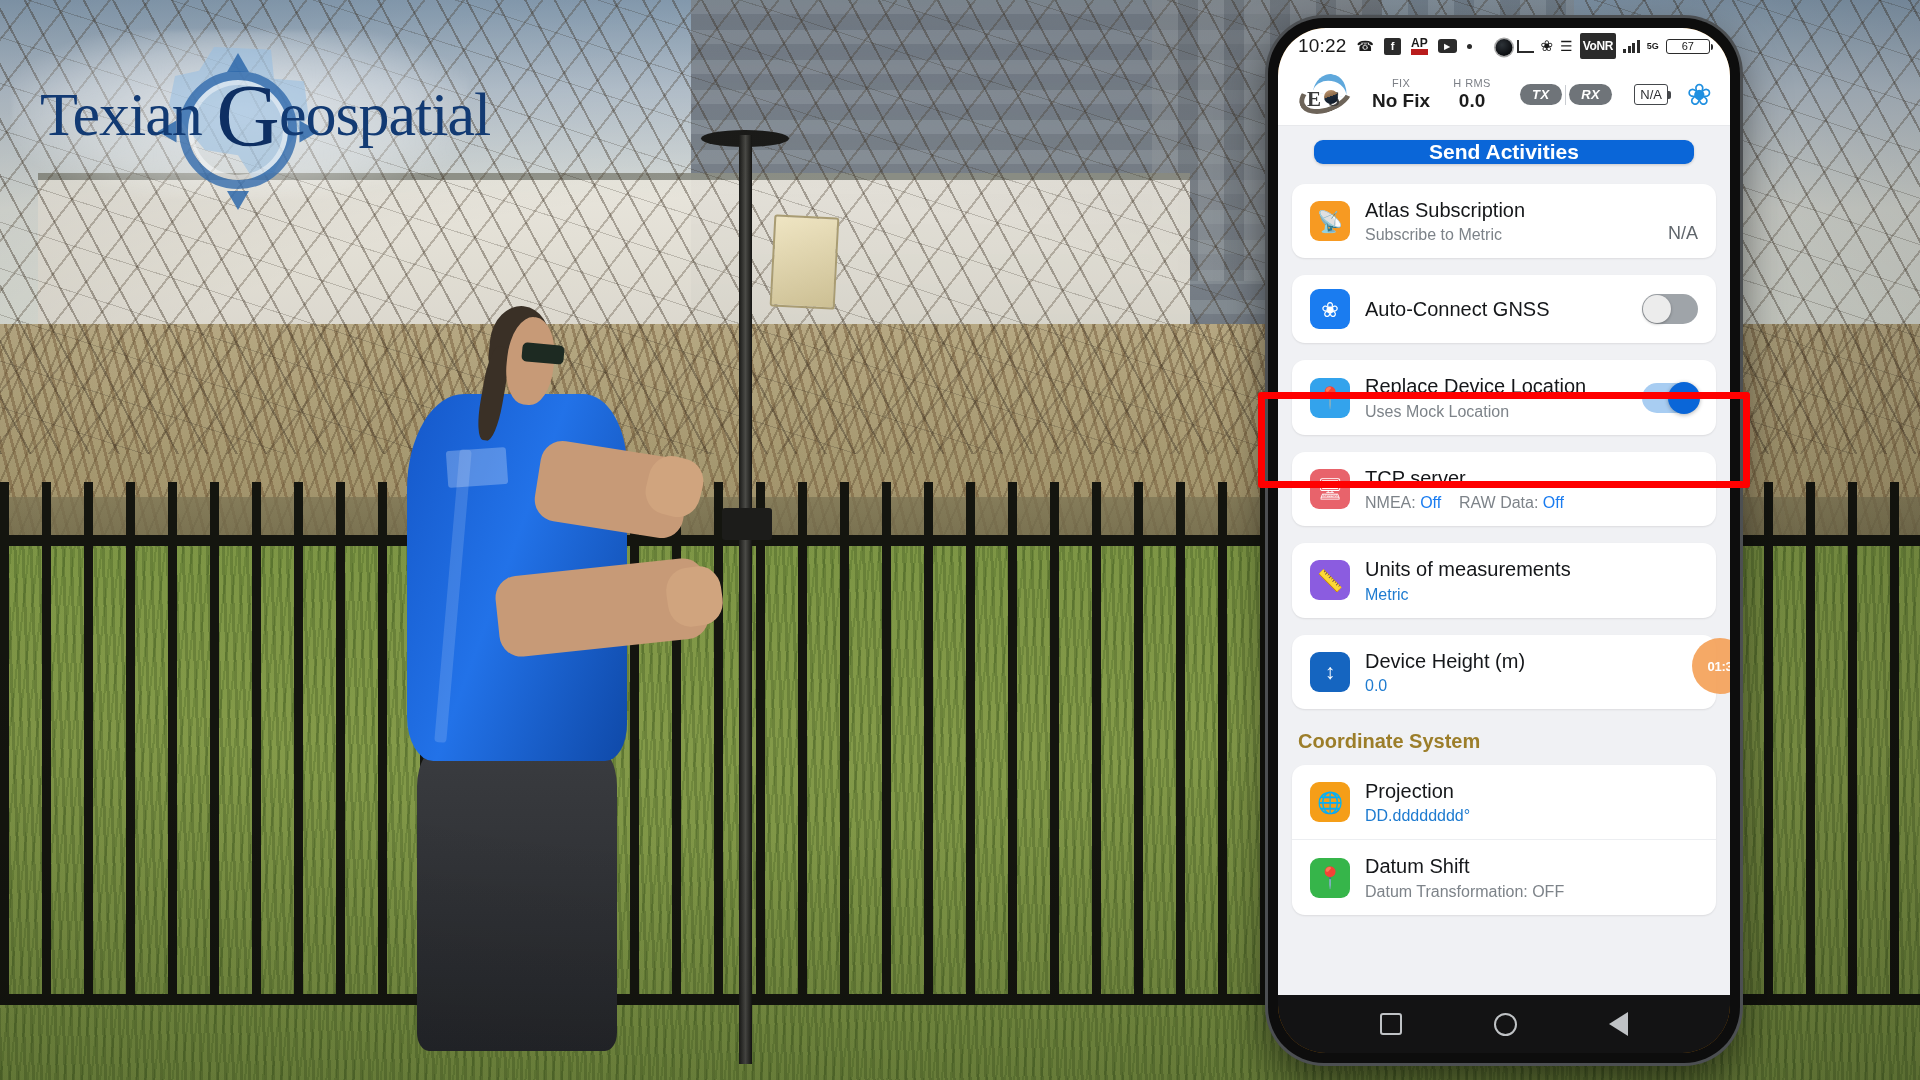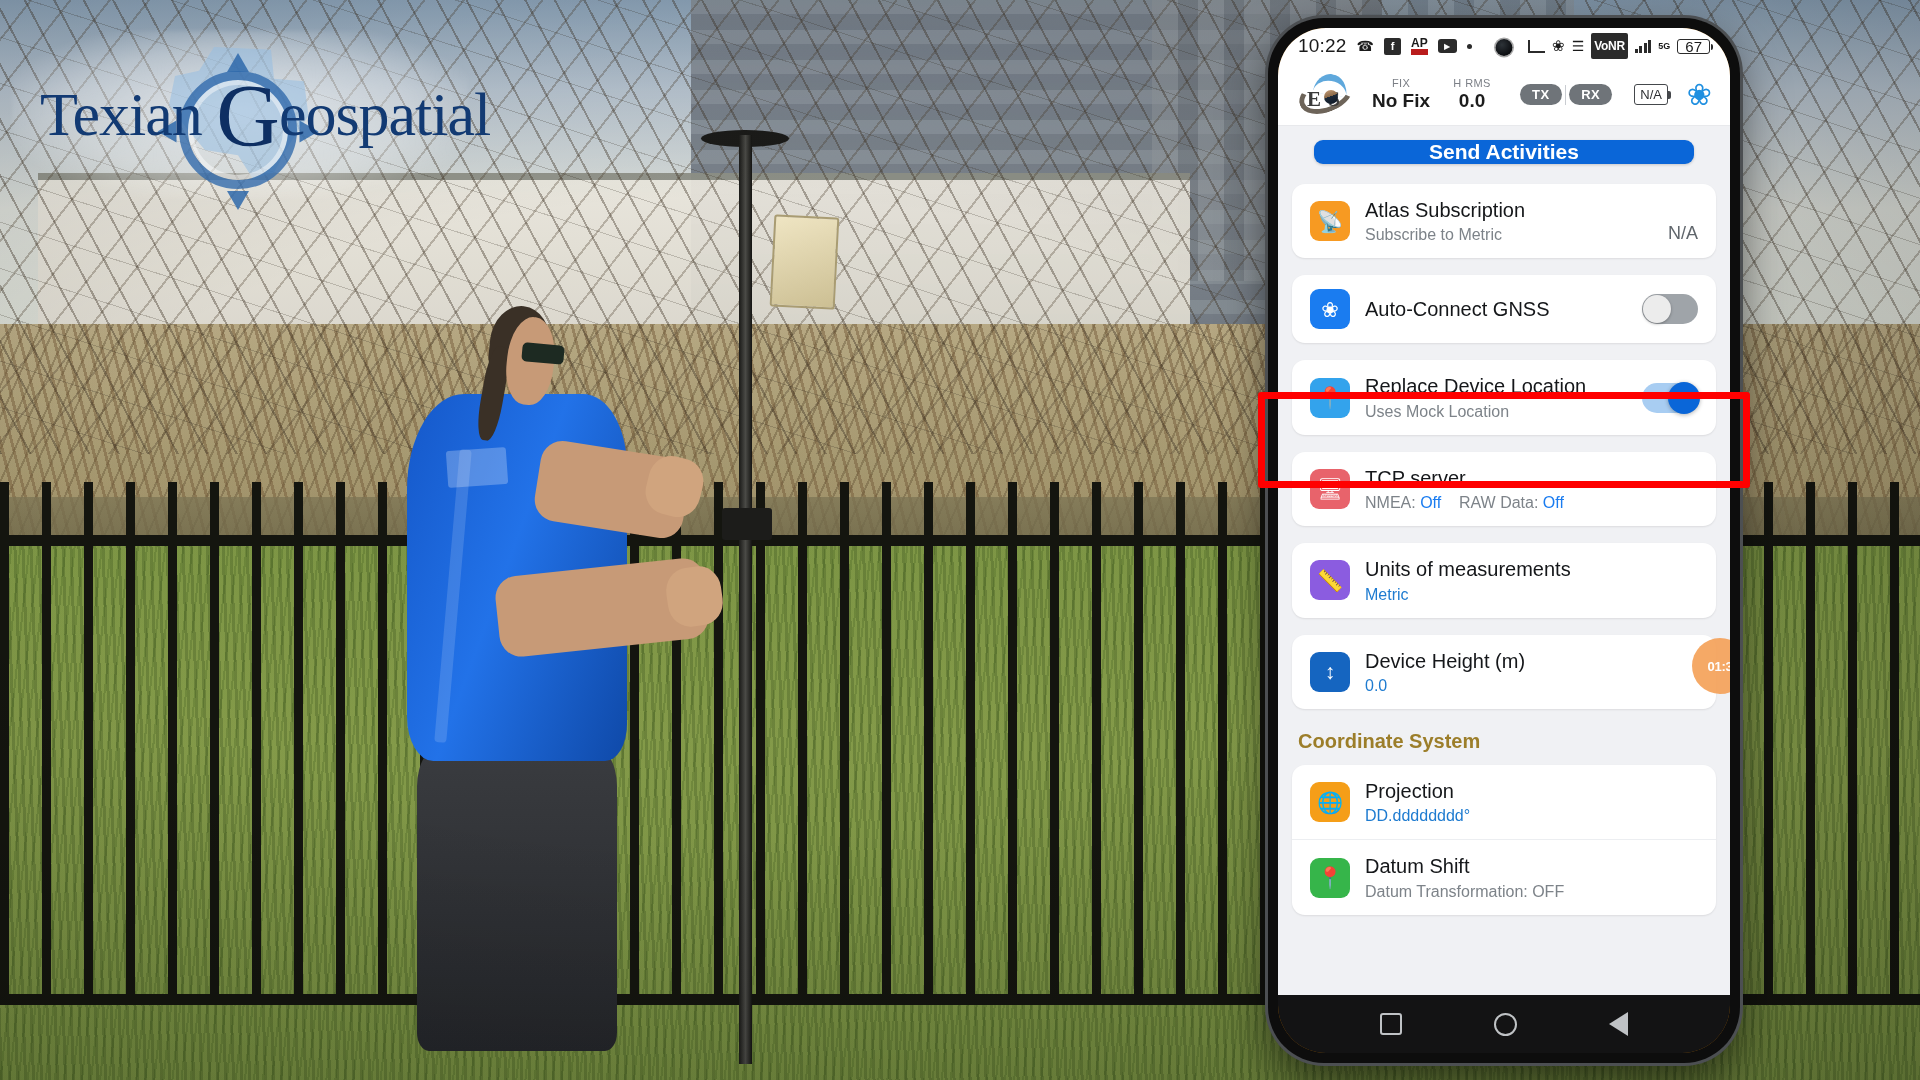--- a/index.html
+++ b/index.html
@@ -251,22 +251,22 @@
     padding:6px 3px; border-radius:2px; letter-spacing:-.3px;
   }
   .ic-bars { display:flex; align-items:flex-end; gap:1.5px; height:13px; }
   .ic-bars i { width:3px; background:#2b2b2b; display:block; }
   .ic-bars i:nth-child(1){height:4px}
   .ic-bars i:nth-child(2){height:7px}
   .ic-bars i:nth-child(3){height:10px}
   .ic-bars i:nth-child(4){height:13px}
   .ic-5g { font-size:9px; font-weight:700; line-height:8px; }
   .batt {
-    border:1.6px solid #2b2b2b; border-radius:3px; padding:0 7px;
-    font-size:15px; font-weight:500; position:relative; height:15px;
+    border:1.6px solid #2b2b2b; border-radius:3px; padding:0 15px;
+    font-size:11px; font-weight:500; position:relative; height:15px;
     display:flex; align-items:center;
   }
   .batt::after {
     content:''; position:absolute; right:-4px; top:4px;
     width:2.5px; height:6px; background:#2b2b2b; border-radius:0 2px 2px 0;
   }
 
   
   .eos-header {
     flex:0 0 62px; background:#fff; display:flex; align-items:center;
@@ -290,21 +290,21 @@
     color:#3b3b3b; letter-spacing:1px;
   }
   .eos-ball {
     position:absolute; left:28px; top:17px; width:14px; height:14px;
     border-radius:50%;
     background: linear-gradient(160deg,#caa07a 0%,#8a6a4a 45%,#1d2a3a 46%,#0e1724 100%);
   }
   .hstat { text-align:center; min-width:56px; }
   .hstat .lbl { font-size:11px; color:#7b7f86; letter-spacing:.4px; }
   .hstat .val { font-size:19px; font-weight:700; color:#1c1c1c; margin-top:1px; }
-  .txrx { display:flex; align-items:flex-end; gap:3px; margin-left:6px; }
+  .txrx { display:flex; align-items:flex-end; gap:3px; margin-left:6px;font-style:italic; }
   .pill {
     background:#6f7479; color:#fff; font-size:13px; font-weight:700;
     padding:3px 12px; border-radius:11px; letter-spacing:.5px;
   }
   .txrx-sep { width:1.5px; height:20px; background:#c9ccd1; }
   .hbatt {
     border:1.6px solid #44474b; border-radius:3px; padding:2px 5px;
     font-size:13px; color:#2d2f33; position:relative; margin-left:8px;
   }
   .hbatt::after {

